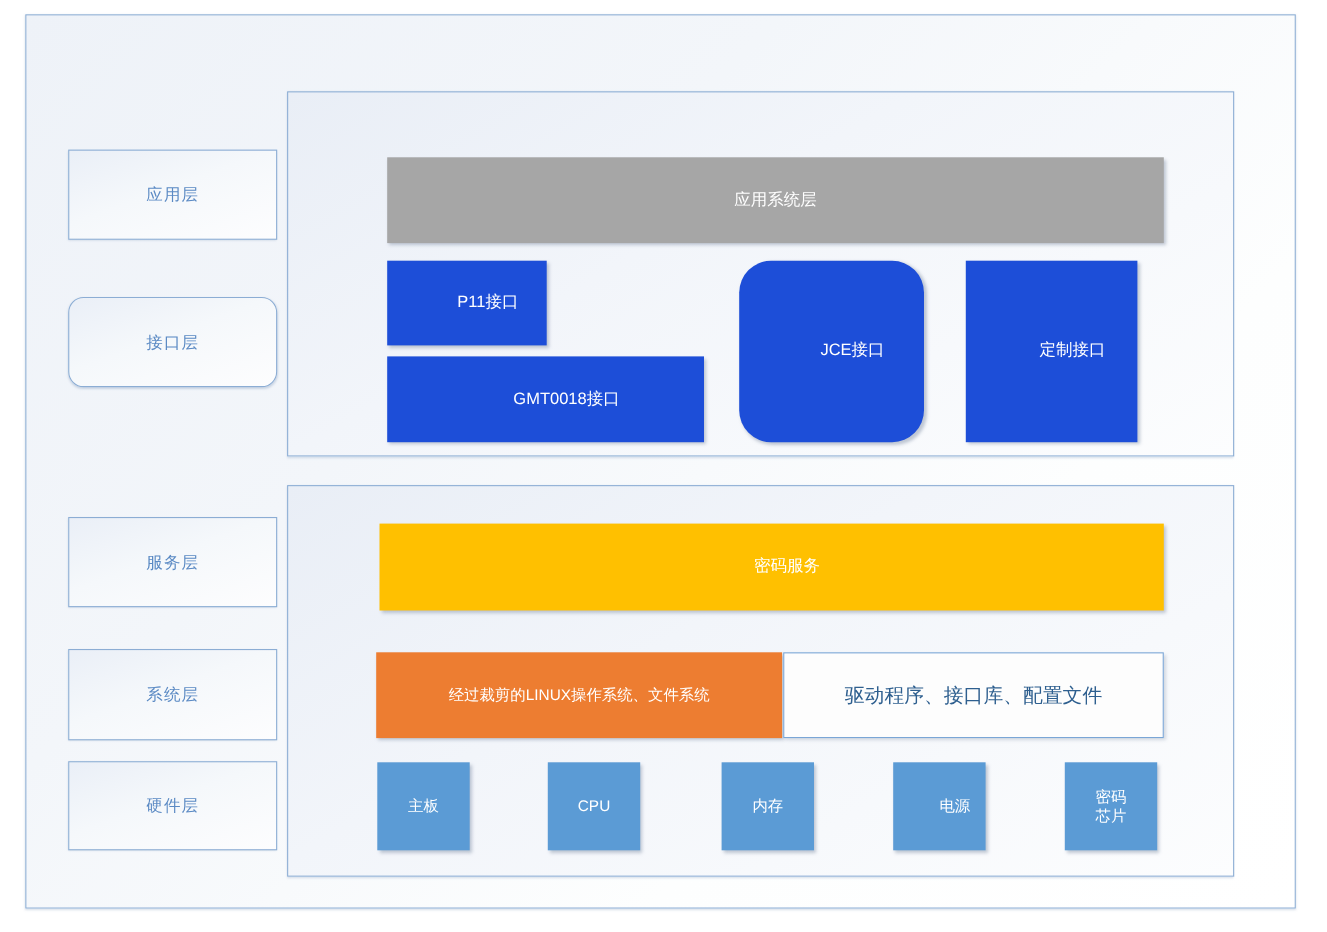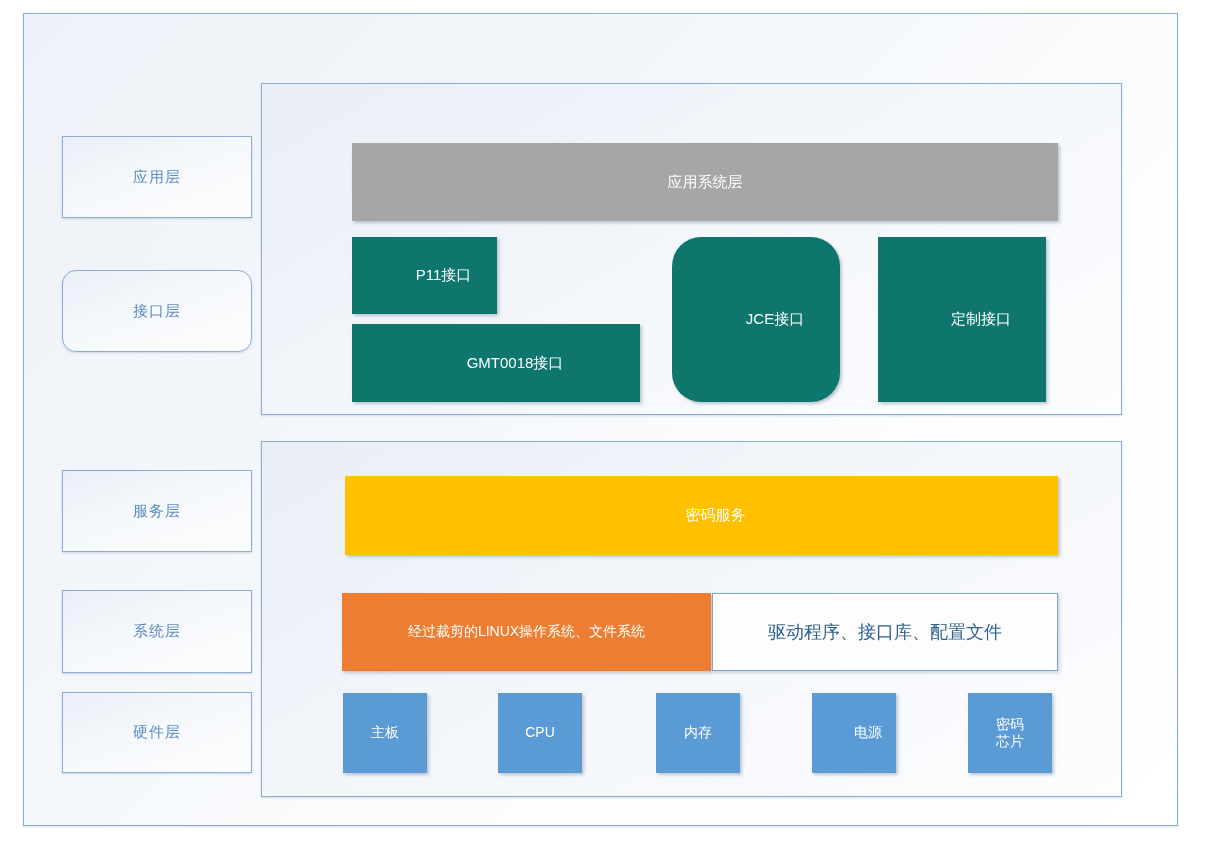--- a/index.html
+++ b/index.html
@@ -62,21 +62,21 @@
     display: flex;
     align-items: center;
     justify-content: center;
     text-align: center;
     color: #ffffff;
     box-shadow: 2px 2px 3px rgba(120,135,160,0.45);
     line-height: 1.25;
   }
 
   .block-gray    { background: #a6a6a6; font-size: 15px; }
-  .block-olive   { background: #0f766e; font-size: 15px; padding-left: 38px; }
+  .block-olive   { background: #1d4ed8; font-size: 15px; padding-left: 38px; }
   .block-yellow  { background: #ffc000; font-size: 15px; }
   .block-orange  { background: #ed7d31; font-size: 14px; }
   .block-blue    { background: #5b9bd5; font-size: 14px; }
 
   .block-white {
     background: #fdfdfd;
     border: 1px solid #7aa6d6;
     color: #2e5f8f;
     font-size: 18px;
     box-shadow: 2px 2px 3px rgba(120,135,160,0.3);
@@ -122,21 +122,21 @@
   </div>
 
   <div class="block block-olive" style="left:352px; top:324px; width:288px; height:78px;">
     <span>GMT0018接口</span>
   </div>
 
   <div class="block block-olive" style="left:672px; top:237px; width:168px; height:165px;border-radius:29px;">
     <span>JCE接口</span>
   </div>
 
-  <div class="block block-olive" style="left:878px; top:237px; width:168px; height:165px;">
+  <div class="block block-olive" style="left:878px; top:237px; width:156px; height:165px;">
     <span>定制接口</span>
   </div>
 
   <div class="panel" style="left:261px; top:441px; width:861px; height:356px;"></div>
 
   <div class="block block-yellow" style="left:345px; top:476px; width:713px; height:79px;padding-left:28px;">
     <span>密码服务</span>
   </div>
 
   <div class="block block-orange" style="left:342px; top:593px; width:369px; height:78px;">

